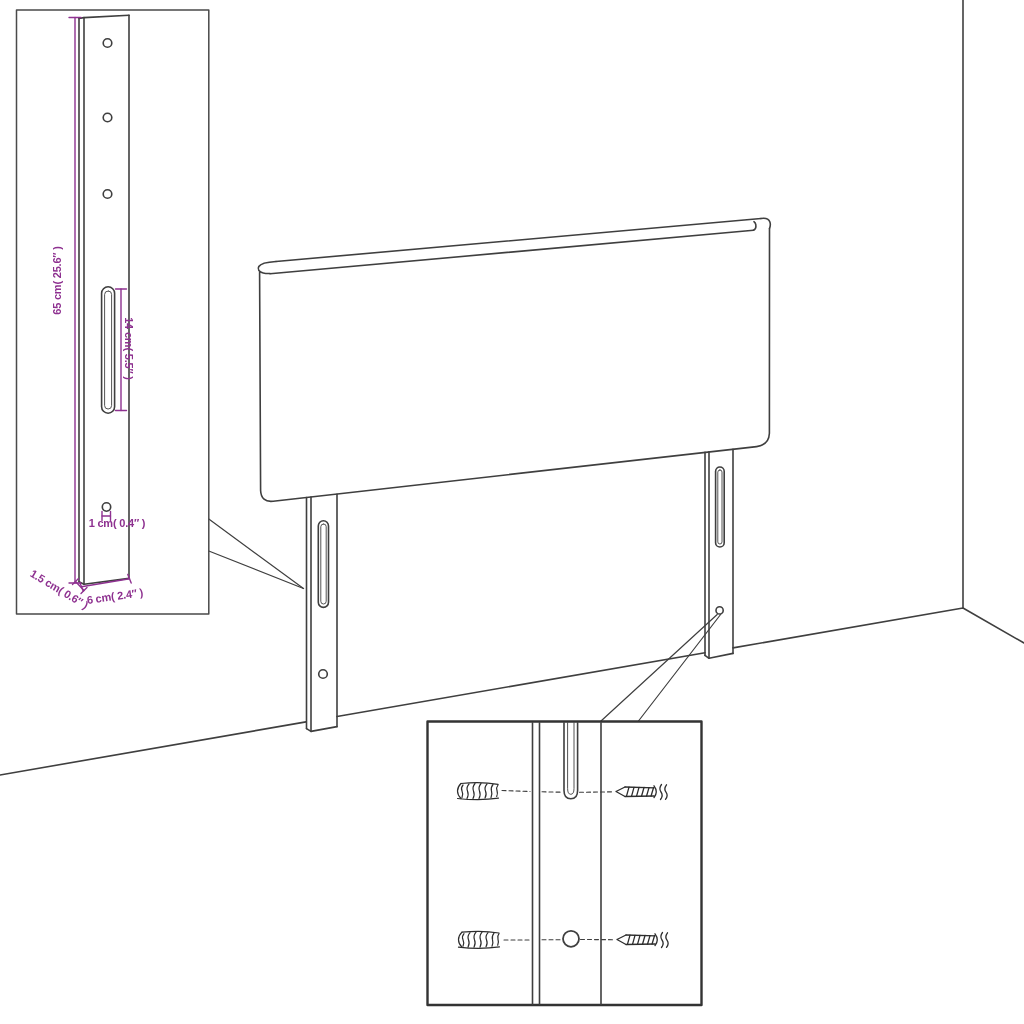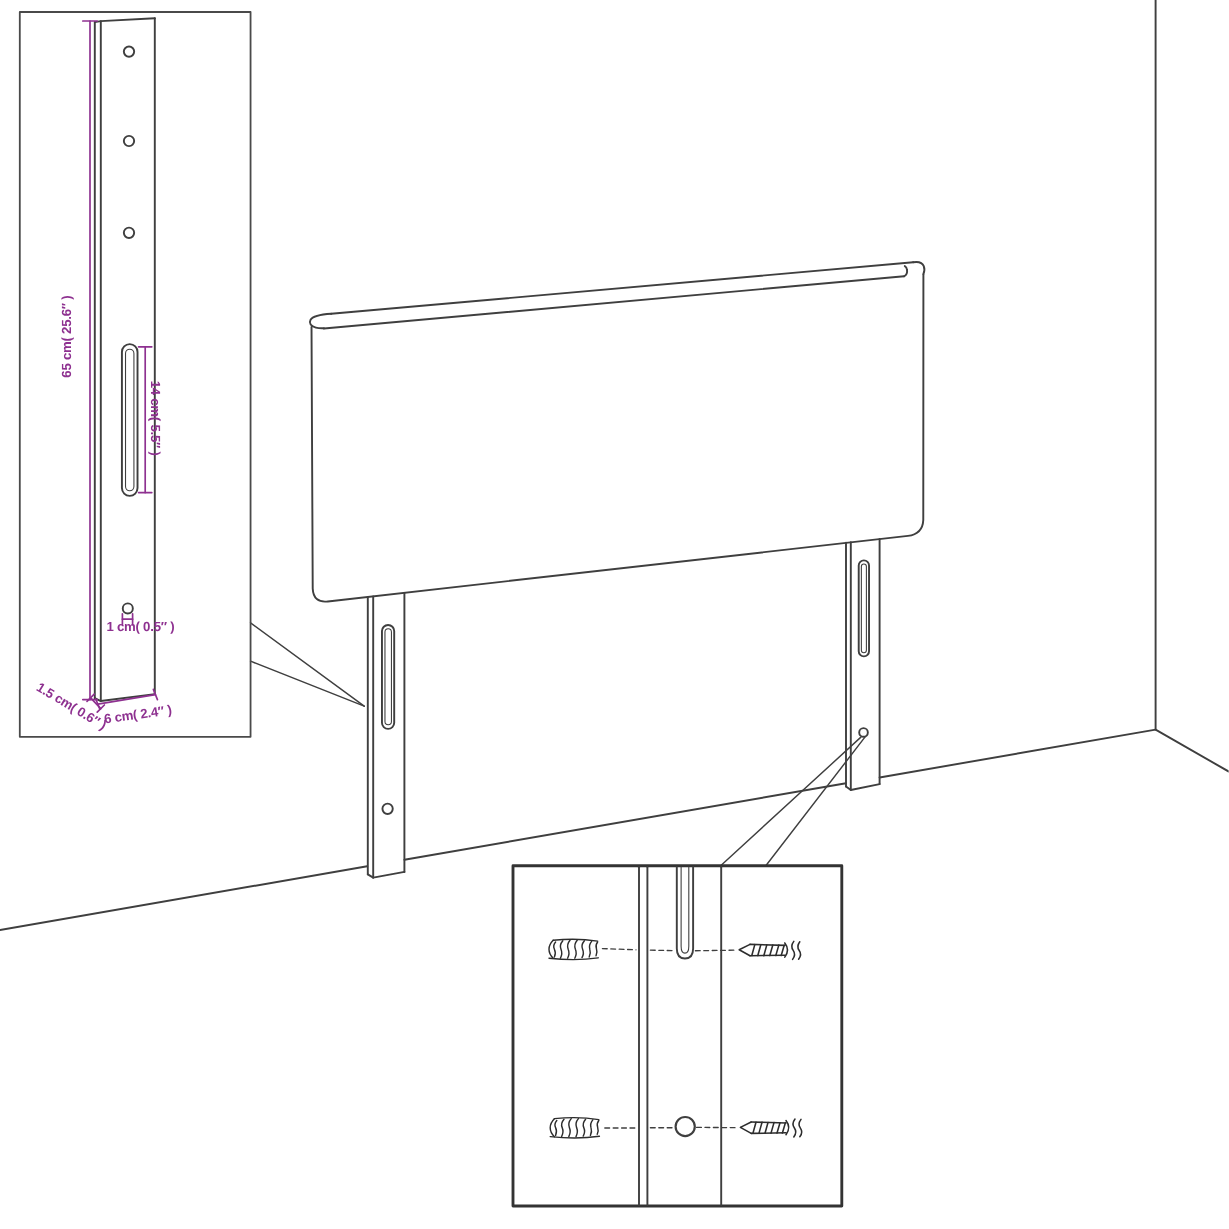--- a/index.html
+++ b/index.html
@@ -167,17 +167,17 @@
         <line x1="75.5" y1="581.5" x2="84" y2="590.5"></line>
         <line x1="72.5" y1="584.5" x2="78.5" y2="578.5"></line>
         <line x1="81" y1="593.5" x2="87" y2="587.5"></line>
       </g>
     </g>
   </g>
 </svg>
 
 <div class="dim-label rot-ccw" style="left:2px;  top:274px;">65 cm( 25.6″ )</div>
 <div class="dim-label rot-cw" style="left:73px; top:342px;">14 cm( 5.5″ )</div>
-<div class="dim-label" style="left:62px; top:517px;">1 cm( 0.5″ )</div>
+<div class="dim-label" style="left:62px; top:517px;">1 cm( 0.4″ )</div>
 <div class="dim-label rot-width" style="left:60px; top:590px;">6 cm( 2.4″ )</div>
 <div class="dim-label rot-thick" style="left:4px;  top:583px;">1.5 cm( 0.6″ )</div>
 
 </div>
 
 </body></html>

